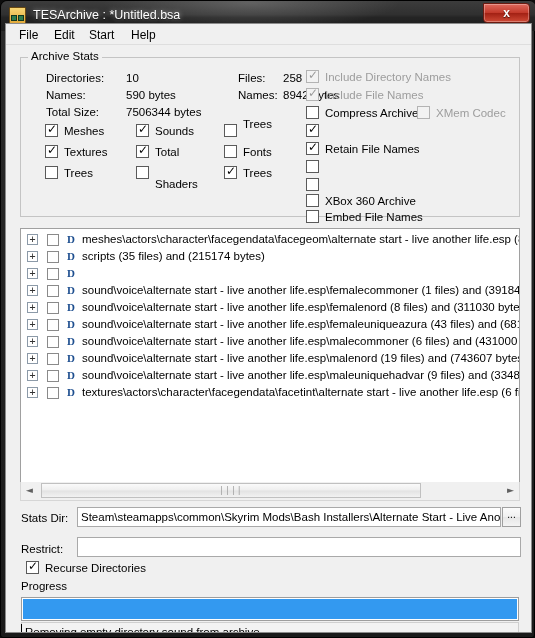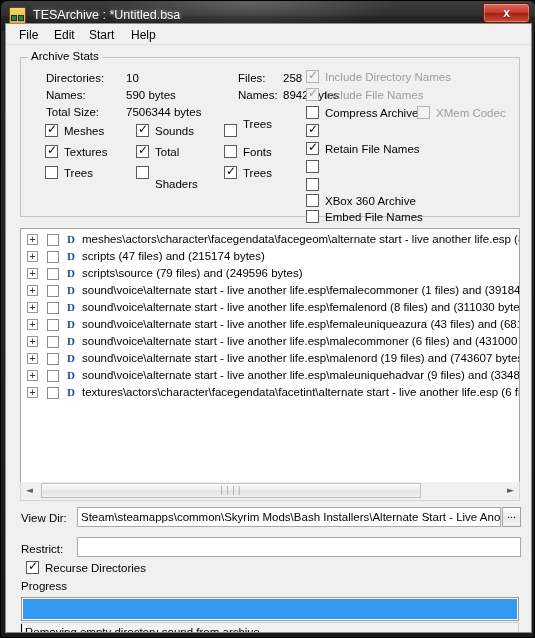--- a/index.html
+++ b/index.html
@@ -471,27 +471,26 @@
           <div class="tree-row">
             <div class="expander">+</div>
             <div class="row-cb"></div>
             <div class="row-d">D</div>
             <div class="row-text">meshes\actors\character\facegendata\facegeom\alternate start - live another life.esp (8 files) and (1108340 bytes)</div>
           </div>
           <div class="tree-row">
             <div class="expander">+</div>
             <div class="row-cb"></div>
             <div class="row-d">D</div>
-            <div class="row-text">scripts (47 files) and (215174 bytes)</div>
-          </div>
-          <div class="tree-row">
-            <div class="expander">+</div>
-            <div class="row-cb"></div>
-            <div class="row-d">D</div>
-            <div class="row-text">scripts\source (79 files) and (249596 bytes)</div>
+            <div class="row-text">scripts (35 files) and (215174 bytes)</div>
+          </div>
+          <div class="tree-row">
+            <div class="expander">+</div>
+            <div class="row-cb"></div>
+            <div class="row-d">D</div>
           </div>
           <div class="tree-row">
             <div class="expander">+</div>
             <div class="row-cb"></div>
             <div class="row-d">D</div>
             <div class="row-text">sound\voice\alternate start - live another life.esp\femalecommoner (1 files) and (39184 bytes)</div>
           </div>
           <div class="tree-row">
             <div class="expander">+</div>
             <div class="row-cb"></div>
@@ -532,21 +531,21 @@
     </div>
 
     <div id="hscroll">
       <div class="sb-arrow" id="sb-left">◄</div>
       <div id="sb-thumb">
         <span class="grip">||||</span>
       </div>
       <div class="sb-arrow" id="sb-right">►</div>
     </div>
 
-    <div class="field-label" style="left:15px; top:487px">View Dir:</div>
+    <div class="field-label" style="left:15px; top:487px">Stats Dir:</div>
     <div class="textbox" style="left:71px; top:483px; width:424px; height:20px; line-height:15px;">Steam\steamapps\common\Skyrim Mods\Bash Installers\Alternate Start - Live Another L</div>
     <div id="browse-button">...</div>
 
     <div class="field-label" style="left:15px; top:518px">Restrict:</div>
     <div class="textbox" style="left:71px; top:513px; width:444px; height:20px; line-height:15px;"></div>
 
     <div class="cb" style="left:20px; top:537px">
         <span class="tick">✓</span>
       </div>
     <div class="cb-label" style="left:39px; top:538px">Recurse Directories</div>

